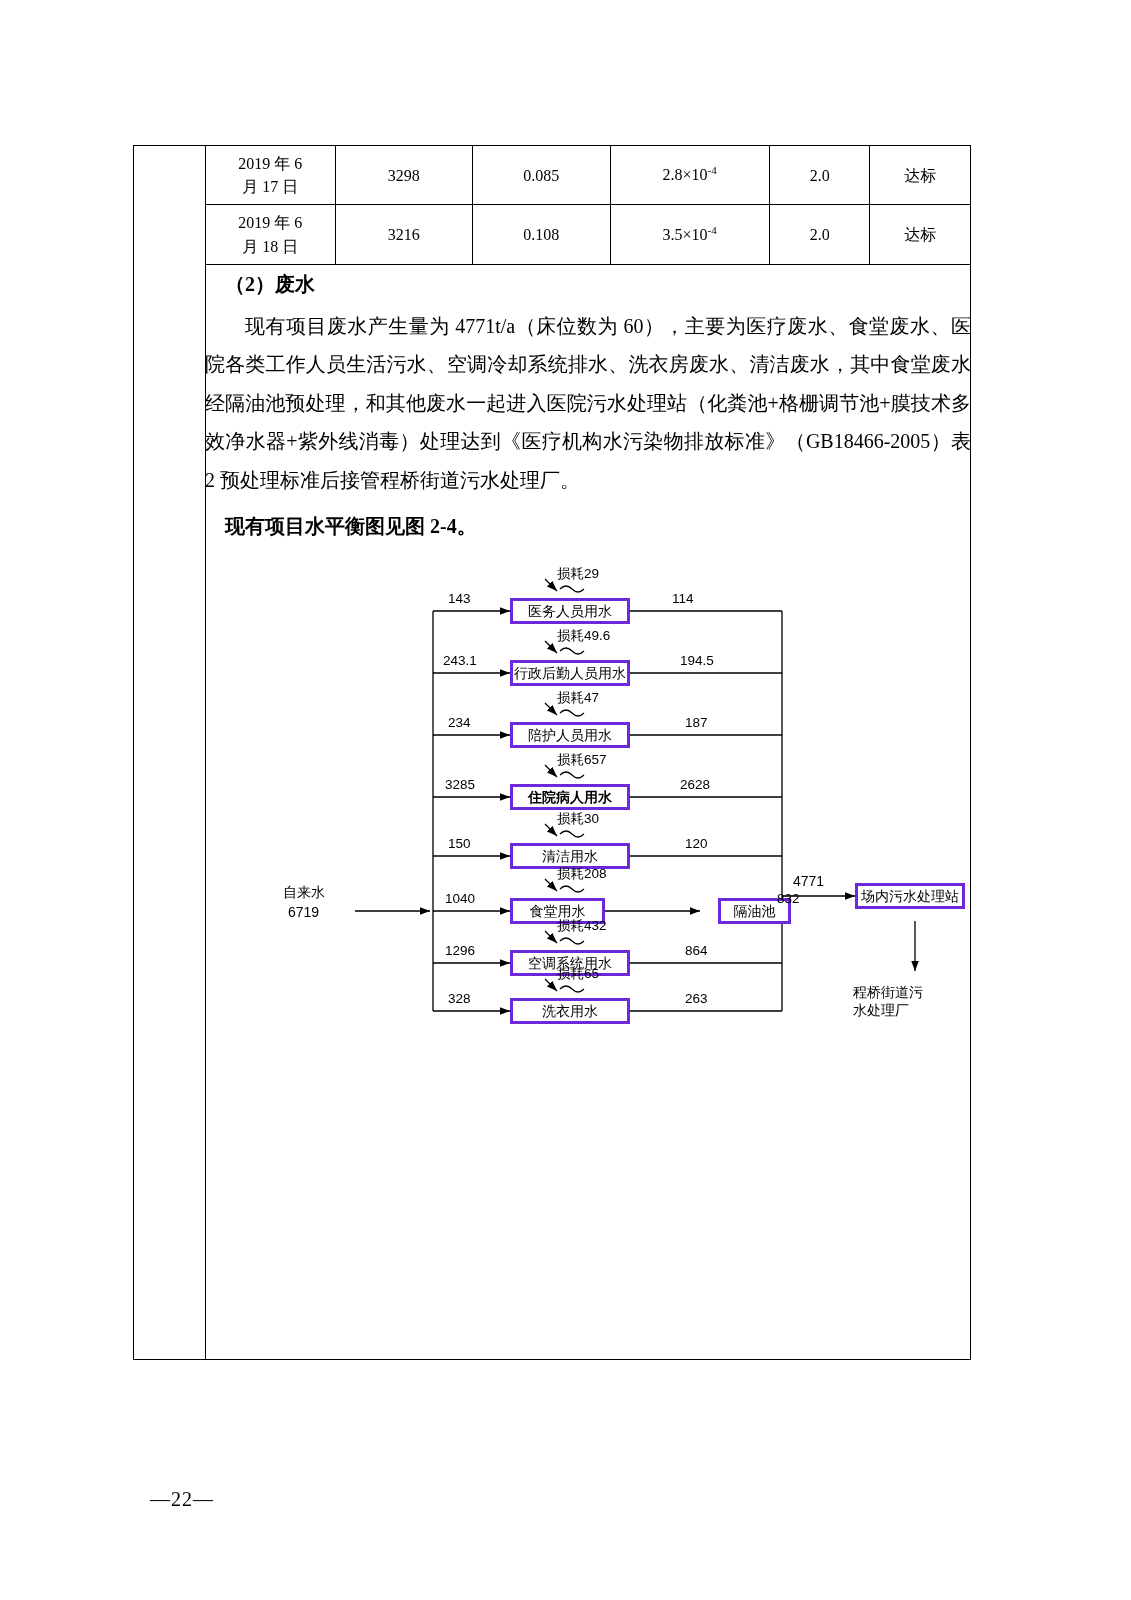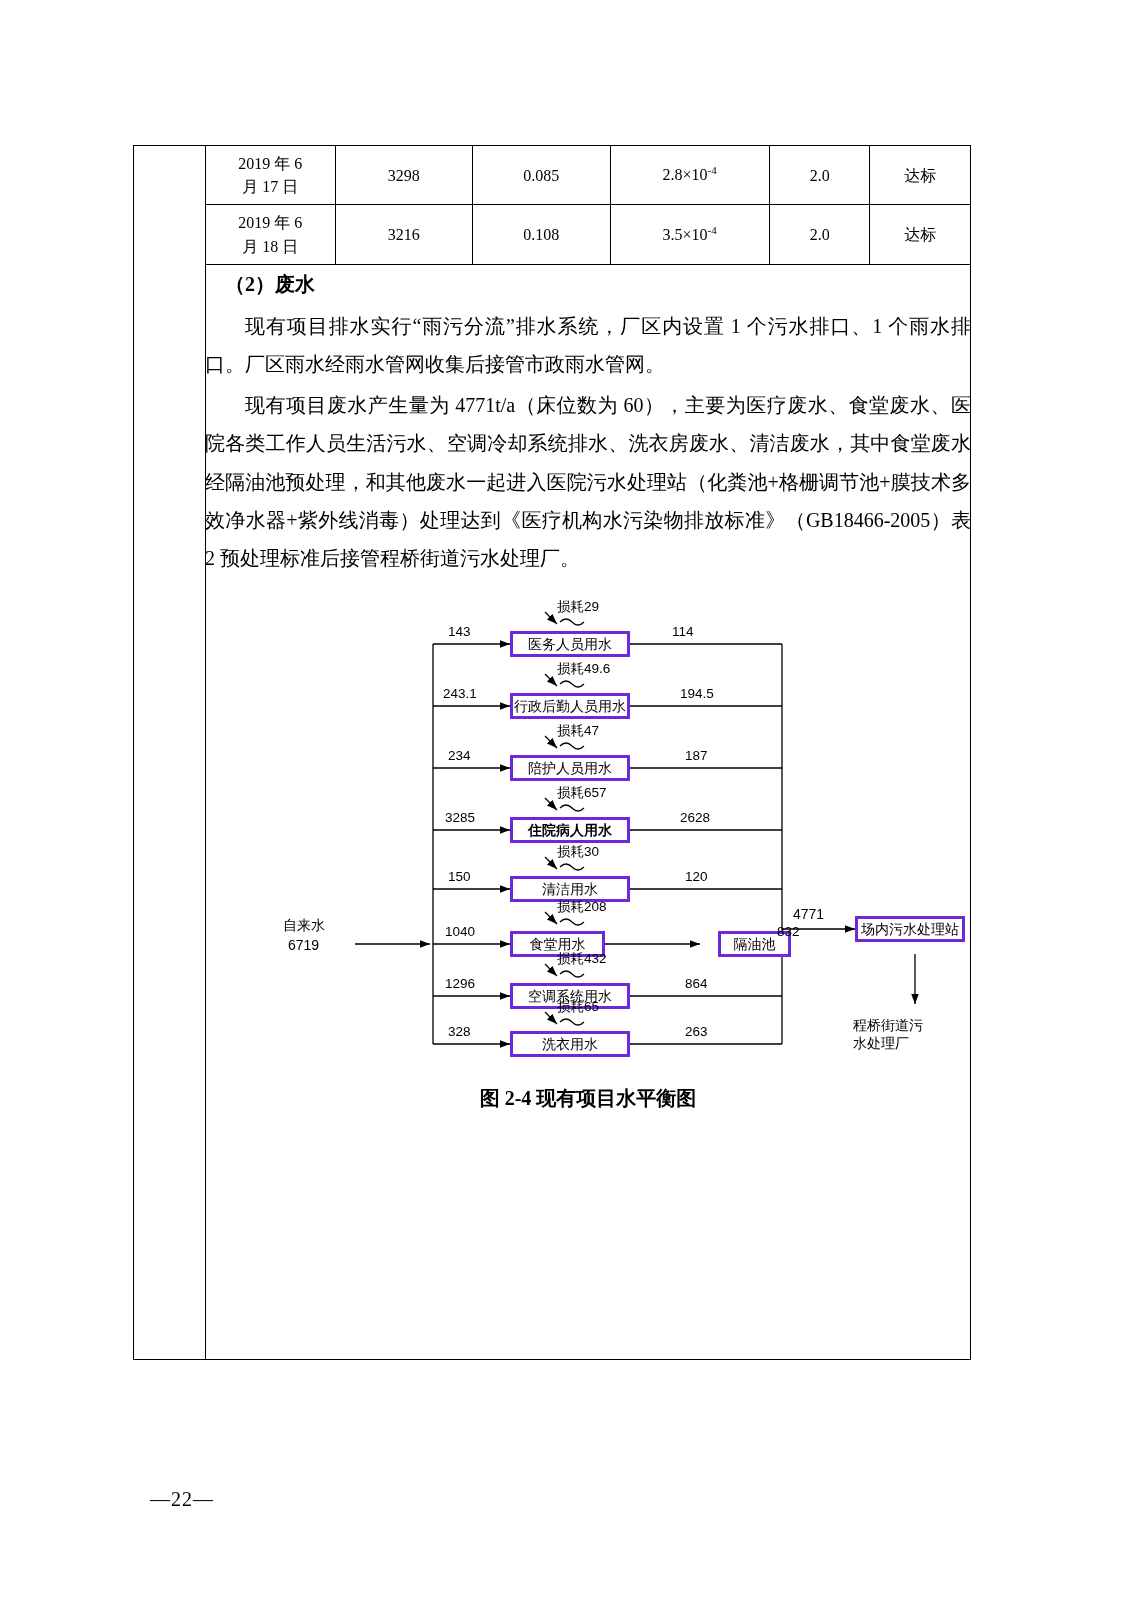--- a/index.html
+++ b/index.html
@@ -160,22 +160,22 @@
       <td class="col4"><span>3.5×10</span><sup>-4</sup></td>
       <td class="col5">2.0</td>
       <td class="col6">达标</td>
     </tr>
   </tbody>
     </table>
 
   <div class="content">
 
     <p class="head">（2）废水</p>
-    <p class="para">现有项目排水实行“雨污分流”排水系统，厂区内设置 1 个污水排口、1 个雨水排口。厂区雨水经雨水管网收集后接管市政雨水管网。</p>
     <p class="para">现有项目废水产生量为 4771t/a（床位数为 60），主要为医疗废水、食堂废水、医院各类工作人员生活污水、空调冷却系统排水、洗衣房废水、清洁废水，其中食堂废水经隔油池预处理，和其他废水一起进入医院污水处理站（化粪池+格栅调节池+膜技术多效净水器+紫外线消毒）处理达到《医疗机构水污染物排放标准》（GB18466-2005）表 2 预处理标准后接管程桥街道污水处理厂。</p>
+    <p class="sub">现有项目水平衡图见图 2-4。</p>
 
     <div class="diagram">
 
       <svg width="766" height="495" viewBox="0 0 766 495">
         <defs>
           <marker id="ah" markerWidth="9" markerHeight="9" refX="8" refY="3" orient="auto">
             <path d="M0,0 L8,3 L0,6 z" fill="#000"></path>
           </marker>
         </defs>
         <g stroke="#000" stroke-width="1.3" fill="none">
@@ -270,18 +270,17 @@
       <div class="lbl" style="left:572px;top:340px;">832</div>
       <div class="lbl" style="left:480px;top:392px;">864</div>
       <div class="lbl" style="left:480px;top:440px;">263</div>
 
       <div class="lbl big" style="left:588px;top:322px;">4771</div>
 
       <div class="plain" style="left:648px;top:432px;width:120px;">程桥街道污
 水处理厂</div>
     </div>
 
-    <div class="fig-caption">图 2-4 现有项目水平衡图</div>
 
   </div>
 
   <div class="pageno">—22—</div>
 </div>
 
 </body></html>

